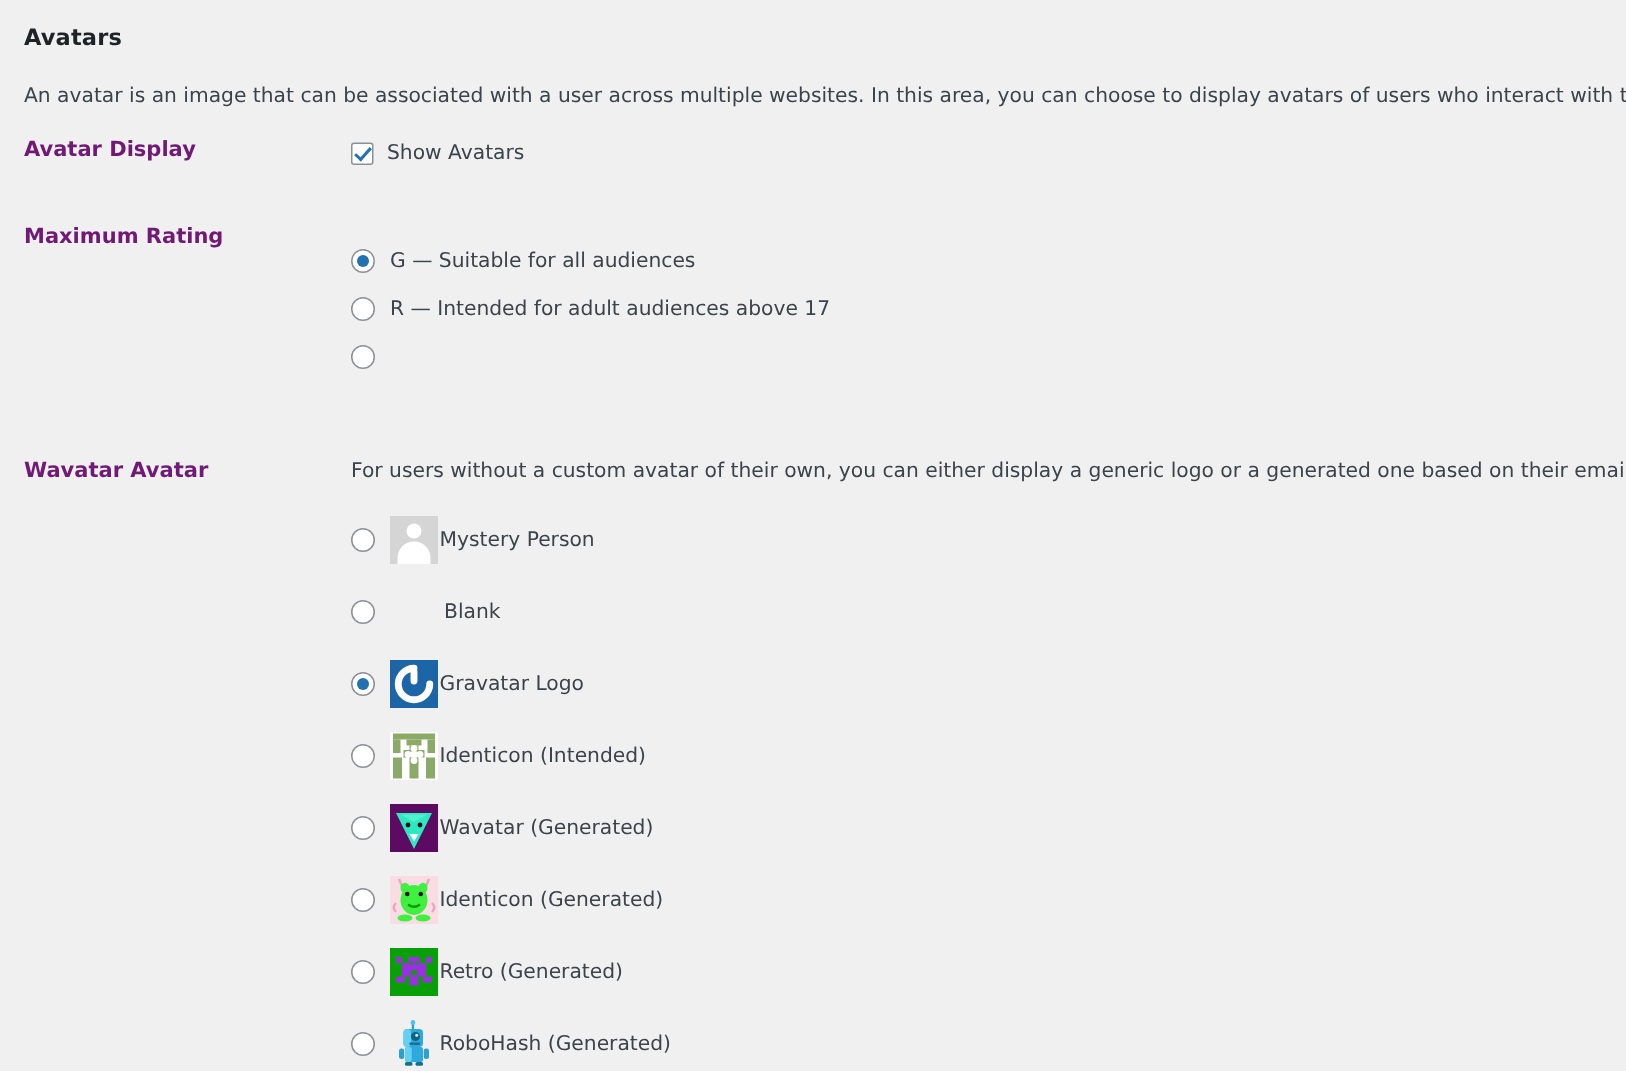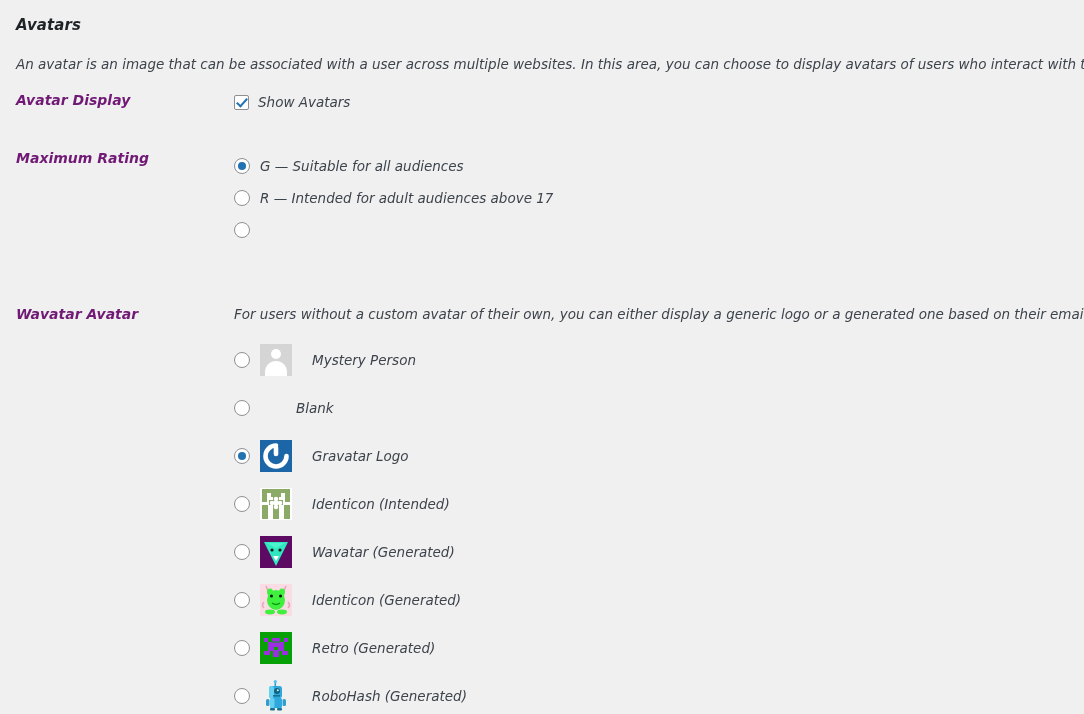--- a/index.html
+++ b/index.html
@@ -12,21 +12,20 @@
     background: #f0f0f1;
     font-family: "DejaVu Sans", "Liberation Sans", sans-serif;
     font-size: 14px;
     color: #3c434a;
     overflow: hidden;
   }
   .page {
     position: relative;
     width: 1084px;
     height: 714px;
-    font-style: italic;
   }
   .heading {
     position: absolute;
     left: 16px;
     top: 4px;
     font-size: 15px;
     font-weight: bold;
     color: #1d2327;
     letter-spacing: 0.1px;
   }
@@ -86,21 +85,21 @@
   }
   .cb-text {
     margin-left: 9px;
     font-size: 13.5px;
     color: #3c434a;
     text-align: right;
   }
   
   .radio-line {
     display: flex;
-    align-items: center;
+    align-items: flex-end;
     height: 32px;
   }
   .radio {
     width: 16px;
     height: 16px;
     border: 1px solid #8c8f94;
     background: #fff;
     border-radius: 50%;
     box-sizing: border-box;
     position: relative;
@@ -136,21 +135,21 @@
   }
   .avatar-box {
     width: 32px;
     height: 32px;
     margin-left: 10px;
     flex: 0 0 auto;
     position: relative;
     overflow: hidden;
   }
   .avatar-label {
-    margin-left: 20px;
+    margin-left: 1px;
     font-size: 13.5px;
     color: #3c434a;
     white-space: nowrap;
   }
   .avatar-label.blank-label {
     margin-left: 4px;
   }
   
   .av-mystery {
     background: #d5d5d5;

